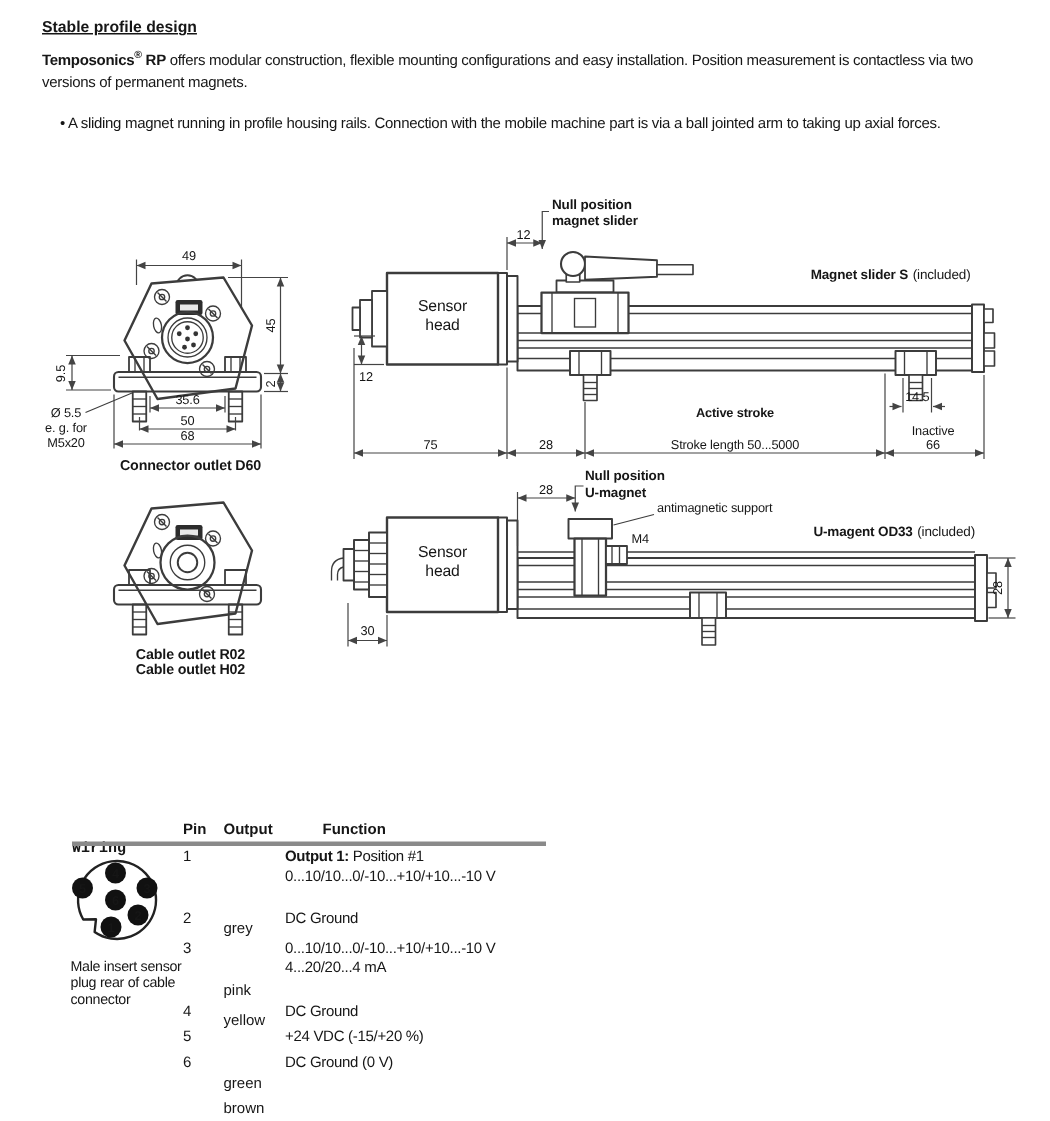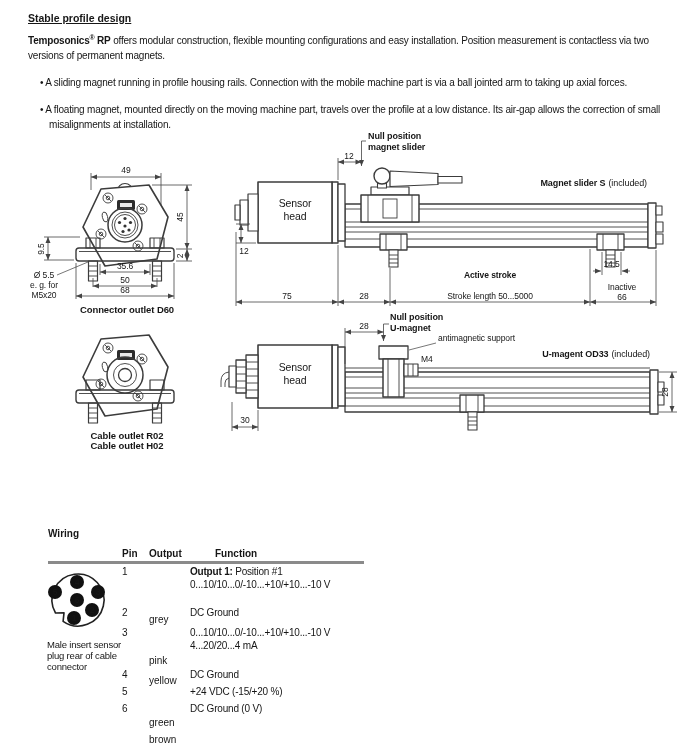--- a/index.html
+++ b/index.html
@@ -34,21 +34,20 @@
 </style>
 </head>
 <body>
 
 <div class="page">
 
   <div class="textblock">
     <p class="h1">Stable profile design</p>
     <p class="para"><b><span>Temposonics</span><sup>®</sup><span> RP</span></b><span> offers modular construction, flexible mounting configurations and easy installation. Position measurement is contactless via two versions of permanent magnets.</span></p>
     <p class="bullet">• A sliding magnet running in profile housing rails. Connection with the mobile machine part is via a ball jointed arm to taking up axial forces.</p>
-    <p class="bullet">• A floating magnet, mounted directly on the moving machine part, travels over the profile at a low distance. Its air-gap allows the correction of small misalignments at installation.</p>
   </div>
 
   <svg style="position:absolute;left:0;top:110px;" width="700" height="350" viewBox="0 0 700 350">
     <defs>
       <marker id="ar" markerWidth="7" markerHeight="7" refX="6.5" refY="3.5" orient="auto-start-reverse" markerUnits="userSpaceOnUse">
         <path d="M0.5 1 L6.5 3.5 L0.5 6 Z" fill="#444"></path>
       </marker>
     </defs>
 
     <g>
@@ -322,21 +321,21 @@
         <line class="tl" x1="152.5" y1="298" x2="161.5" y2="298"></line>
           <line class="tl" x1="152.5" y1="303" x2="161.5" y2="303"></line>
           <line class="tl" x1="152.5" y1="308" x2="161.5" y2="308"></line>
       </g>
       <text class="cp tc" x="127" y="329">Cable outlet R02</text>
       <text class="cp tc" x="127" y="339">Cable outlet H02</text>
     </g>
   </svg>
 
   <div>
-    <div class="whead" style="left:48px;  top:528px;">Wiring</div>
+    <div class="whead" style="left:48px;  top:561px;font-family:Liberation Mono, monospace;">Wiring</div>
     <div class="whead" style="left:122px; top:548px;">Pin</div>
     <div class="whead" style="left:149px; top:548px;">Output</div>
     <div class="whead" style="left:190px; top:548px;margin-left:25px;">Function</div>
     <div class="wrule"></div>
 
     <svg style="position:absolute;left:46px;top:570px;" width="66" height="62" viewBox="0 0 66 62">
       <path d="M 9.5 43 A 26 26 0 1 1 17.1 51.3 L 18 42.8 Z" fill="#fff" stroke="#222" stroke-width="1.6" stroke-linejoin="round"></path>
       <g>
           <circle cx="31" cy="12" r="7" fill="#111"></circle>
           <text x="31" y="15" text-anchor="middle" font-size="8.5" font-weight="bold" fill="#fff">4</text>

